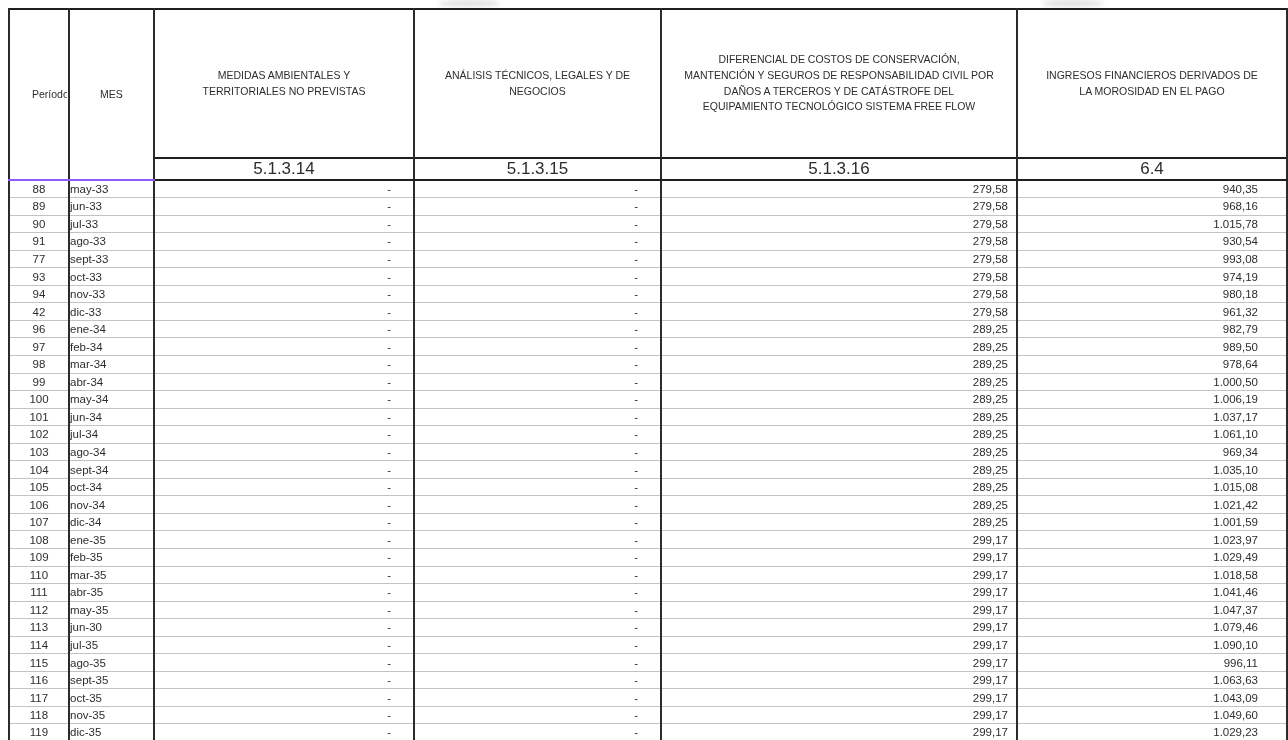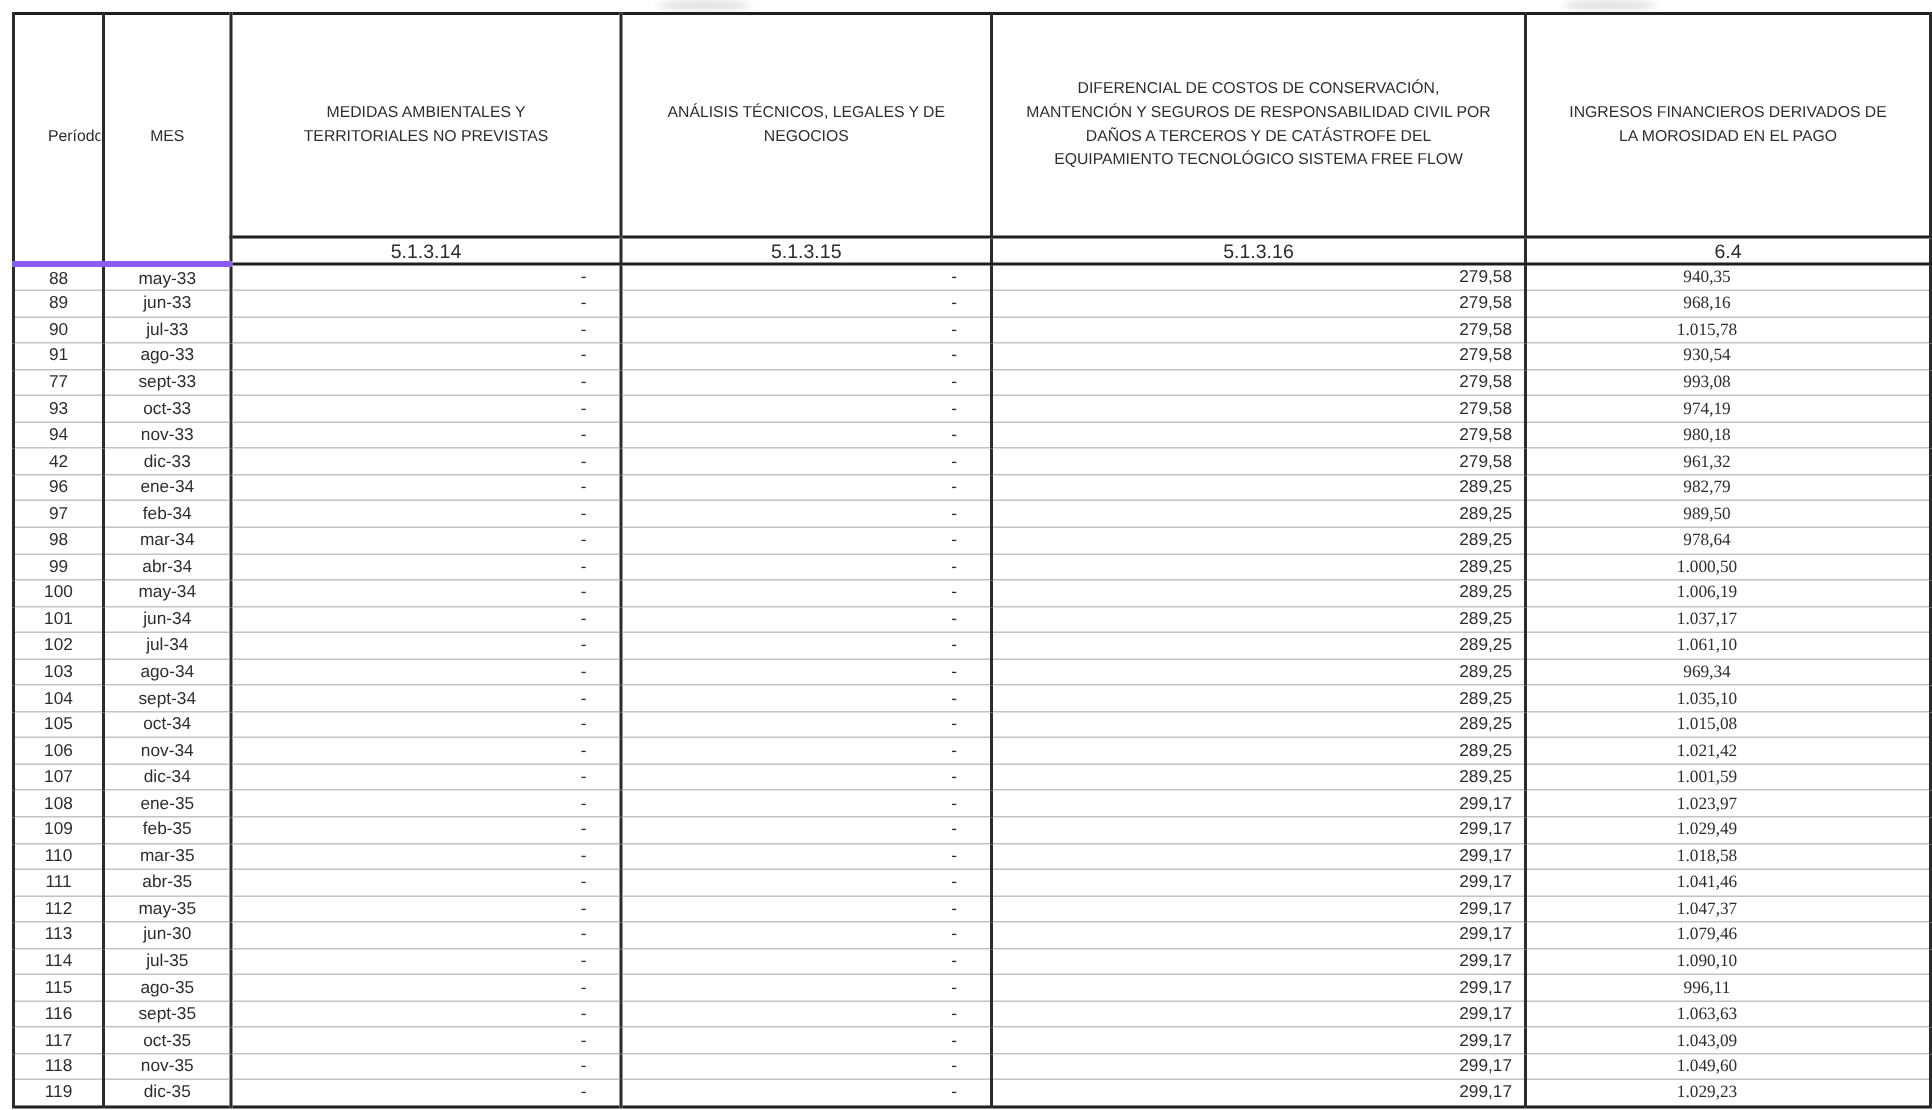--- a/index.html
+++ b/index.html
@@ -50,46 +50,46 @@
     line-height: 1.5;
     white-space: normal;
     padding: 2px 22px;
     border-radius: 22px;
   }
   tr.title-row th .hwrap { display: inline-block; }
   th.h-v1 .hwrap { max-width: 205px; }
   th.h-v2 .hwrap { max-width: 225px; }
   th.h-v3 .hwrap { max-width: 335px; }
   th.h-v4 .hwrap { max-width: 245px; }
-  th.h-periodo, th.h-mes { border-bottom: 4px solid #8b5cf6; font-size: 11px; }
+  th.h-periodo, th.h-mes { border-bottom: 2px solid #8b5cf6; font-size: 11px; }
 
   tr.code-row { height: 18px; }
   tr.code-row th {
     border-top: 2px solid #1f1f1f;
     border-bottom: 2px solid #1f1f1f;
     text-align: center;
-    font-size: 13px;
+    font-size: 17px;
     vertical-align: middle;
     padding: 0;
   }
 
   tbody tr { height: 17.56px; margin-left: 12px; }
   tbody td {
     border-top: 1px solid #c3c3c3;
     border-bottom: 1px solid #c3c3c3;
     font-size: 11.5px;
     vertical-align: middle;
     padding: 0;
   }
   td.col-periodo { text-align: center; }
-  td.col-mes     { text-align: center; }
+  td.col-mes     { text-align: left; }
   td.col-v1      { text-align: right; padding-right: 22px; }
   td.col-v2      { text-align: right; padding-right: 22px; }
   td.col-v3      { text-align: right; padding-right: 8px; }
-  td.col-v4      { text-align: center; padding-right: 28px; font-family: Liberation Serif, serif; }
+  td.col-v4      { text-align: right; padding-right: 28px; }
 </style>
 </head>
 <body>
 
 <div class="sheet">
   <div class="smudge s1"></div>
   <div class="smudge s2"></div>
 
   <table class="grid">
     <colgroup>

